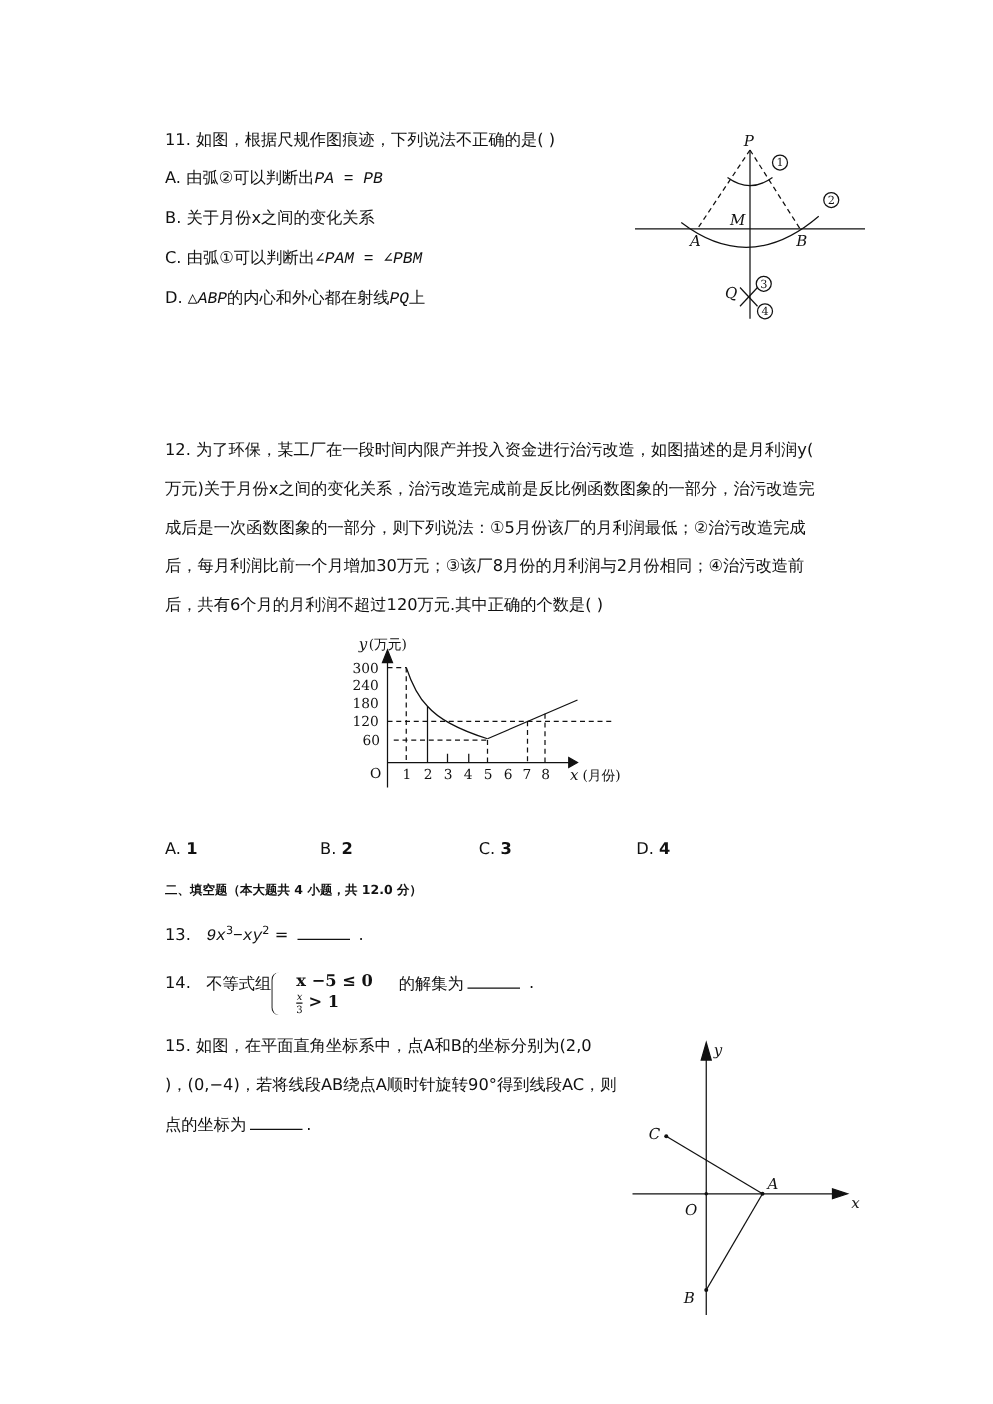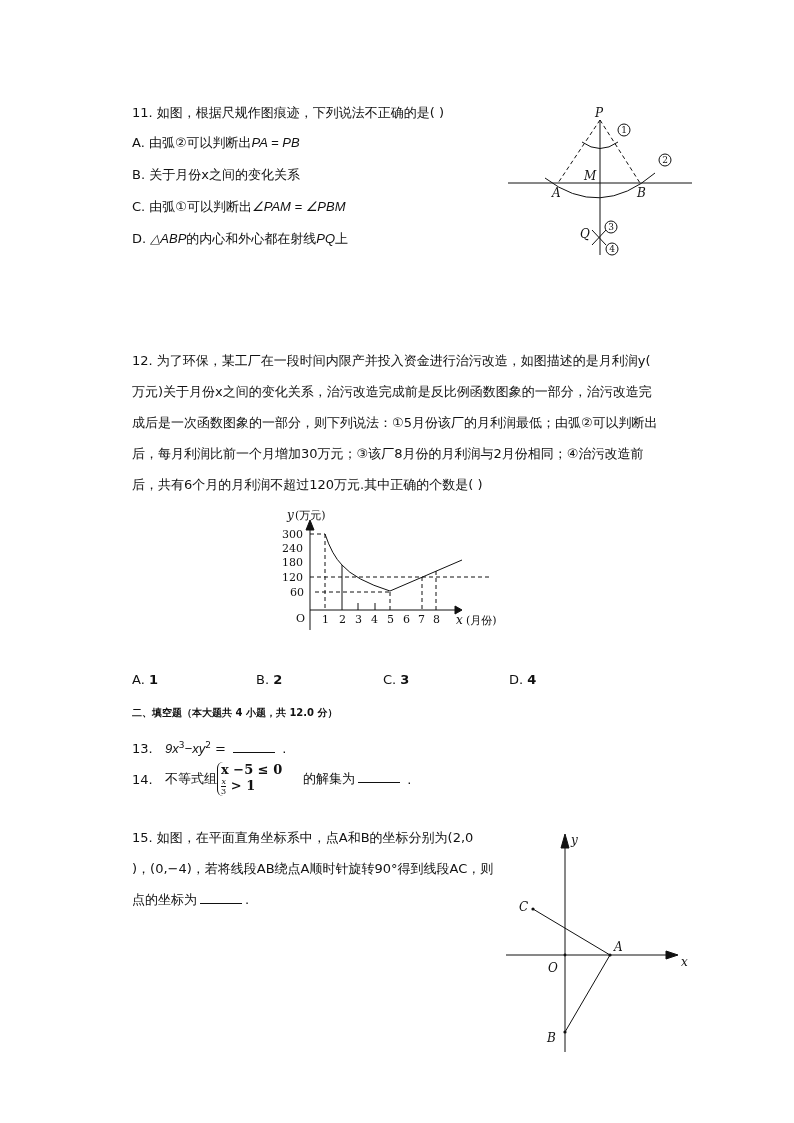--- a/index.html
+++ b/index.html
@@ -1,24 +1,24 @@
 <!DOCTYPE html>
 <html><head>
 <meta charset="utf-8">
 <style>
   html,body{margin:0;padding:0;background:#fff;}
   body{width:794px;height:1123px;position:relative;overflow:hidden;
        font-family:"DejaVu Sans","Liberation Sans",sans-serif;color:#111;font-size:13px;}
   .abs{position:absolute;white-space:nowrap;}
   .line{position:absolute;left:132px;white-space:nowrap;font-size:13px;line-height:18px;}
-  .math{font-family:Liberation Sans, sans-serif;font-style:italic;}
+  .math{font-family:Liberation Mono, monospace;font-style:italic;}
   .bold{font-weight:bold;}
   .blank{display:inline-block;border-bottom:1px solid #111;width:42px;height:12px;vertical-align:baseline;margin:0 3px;}
   .opt{position:absolute;top:672px;font-size:13px;text-align:right;}
-  .sys{display:inline-block;vertical-align:middle;border-left:1.5px solid #111;border-radius:6px 0 0 6px;padding-left:3px;line-height:15px;font-family:"DejaVu Serif","Liberation Serif",serif;}
+  .sys{display:inline-block;vertical-align:middle;border-left:1.5px solid #111;border-radius:6px 0 0 6px;padding-left:19px;line-height:15px;font-family:"DejaVu Serif","Liberation Serif",serif;margin-top:16px;}
   svg text{font-family:"DejaVu Serif","Liberation Serif",serif;}
 </style>
 </head>
 <body>
 
 <div class="line" style="top:104px">11.  如图，根据尺规作图痕迹，下列说法不正确的是(   )</div>
 <div class="line" style="top:134px">
   <span>A.</span>
   <span>由弧②可以判断出</span><span class="math">PA = PB</span>
 </div>
@@ -60,21 +60,21 @@
   <g font-size="9" fill="#111" text-anchor="middle">
     <text x="124" y="33">1</text>
     <text x="165" y="63">2</text>
     <text x="111" y="130">3</text>
     <text x="112" y="152">4</text>
   </g>
 </svg>
 
 <div class="line" style="top:352px">12.  为了环保，某工厂在一段时间内限产并投入资金进行治污改造，如图描述的是月利润y(</div>
 <div class="line" style="top:383px">万元)关于月份x之间的变化关系，治污改造完成前是反比例函数图象的一部分，治污改造完</div>
-<div class="line" style="top:414px">成后是一次函数图象的一部分，则下列说法：①5月份该厂的月利润最低；由弧②可以判断出</div>
+<div class="line" style="top:414px">成后是一次函数图象的一部分，则下列说法：①5月份该厂的月利润最低；②治污改造完成</div>
 <div class="line" style="top:445px">后，每月利润比前一个月增加30万元；③该厂8月份的月利润与2月份相同；④治污改造前</div>
 <div class="line" style="top:476px">后，共有6个月的月利润不超过120万元.其中正确的个数是(   )</div>
 
 <svg class="abs" style="left:270px;top:500px" width="260" height="135">
   <g stroke="#111" fill="none" stroke-width="1">
 
     <line x1="40" y1="110" x2="185" y2="110"></line>
     <polygon points="185,106 192,110 185,114" fill="#111"></polygon>
     <line x1="40" y1="130" x2="40" y2="24"></line>
     <polygon points="36,30 40,20 44,30" fill="#111"></polygon>

